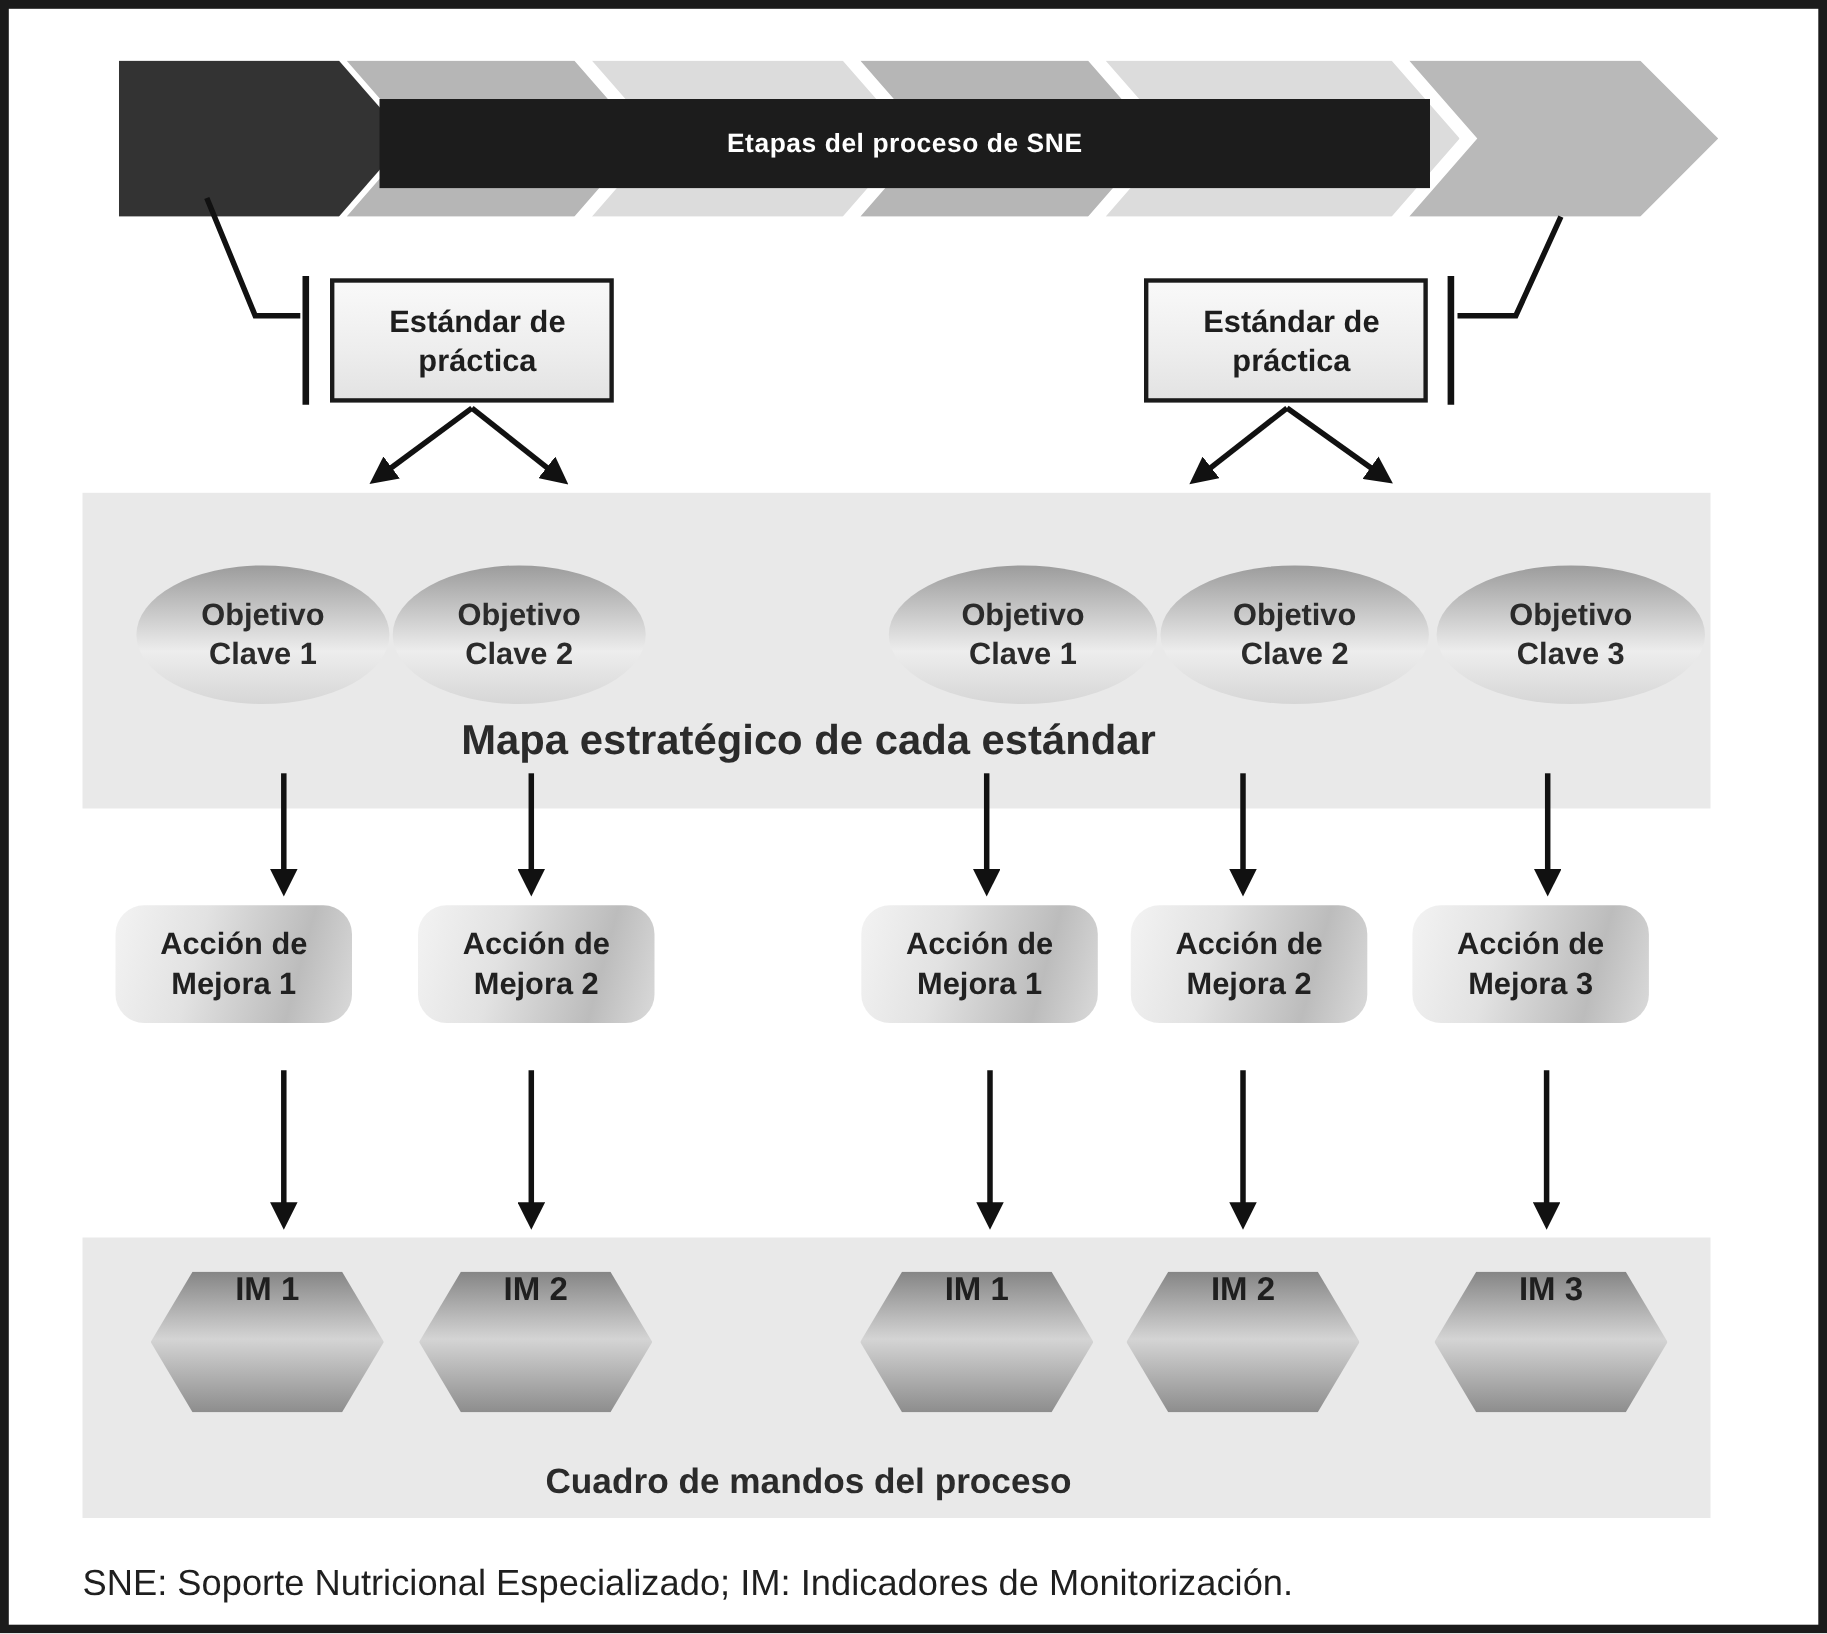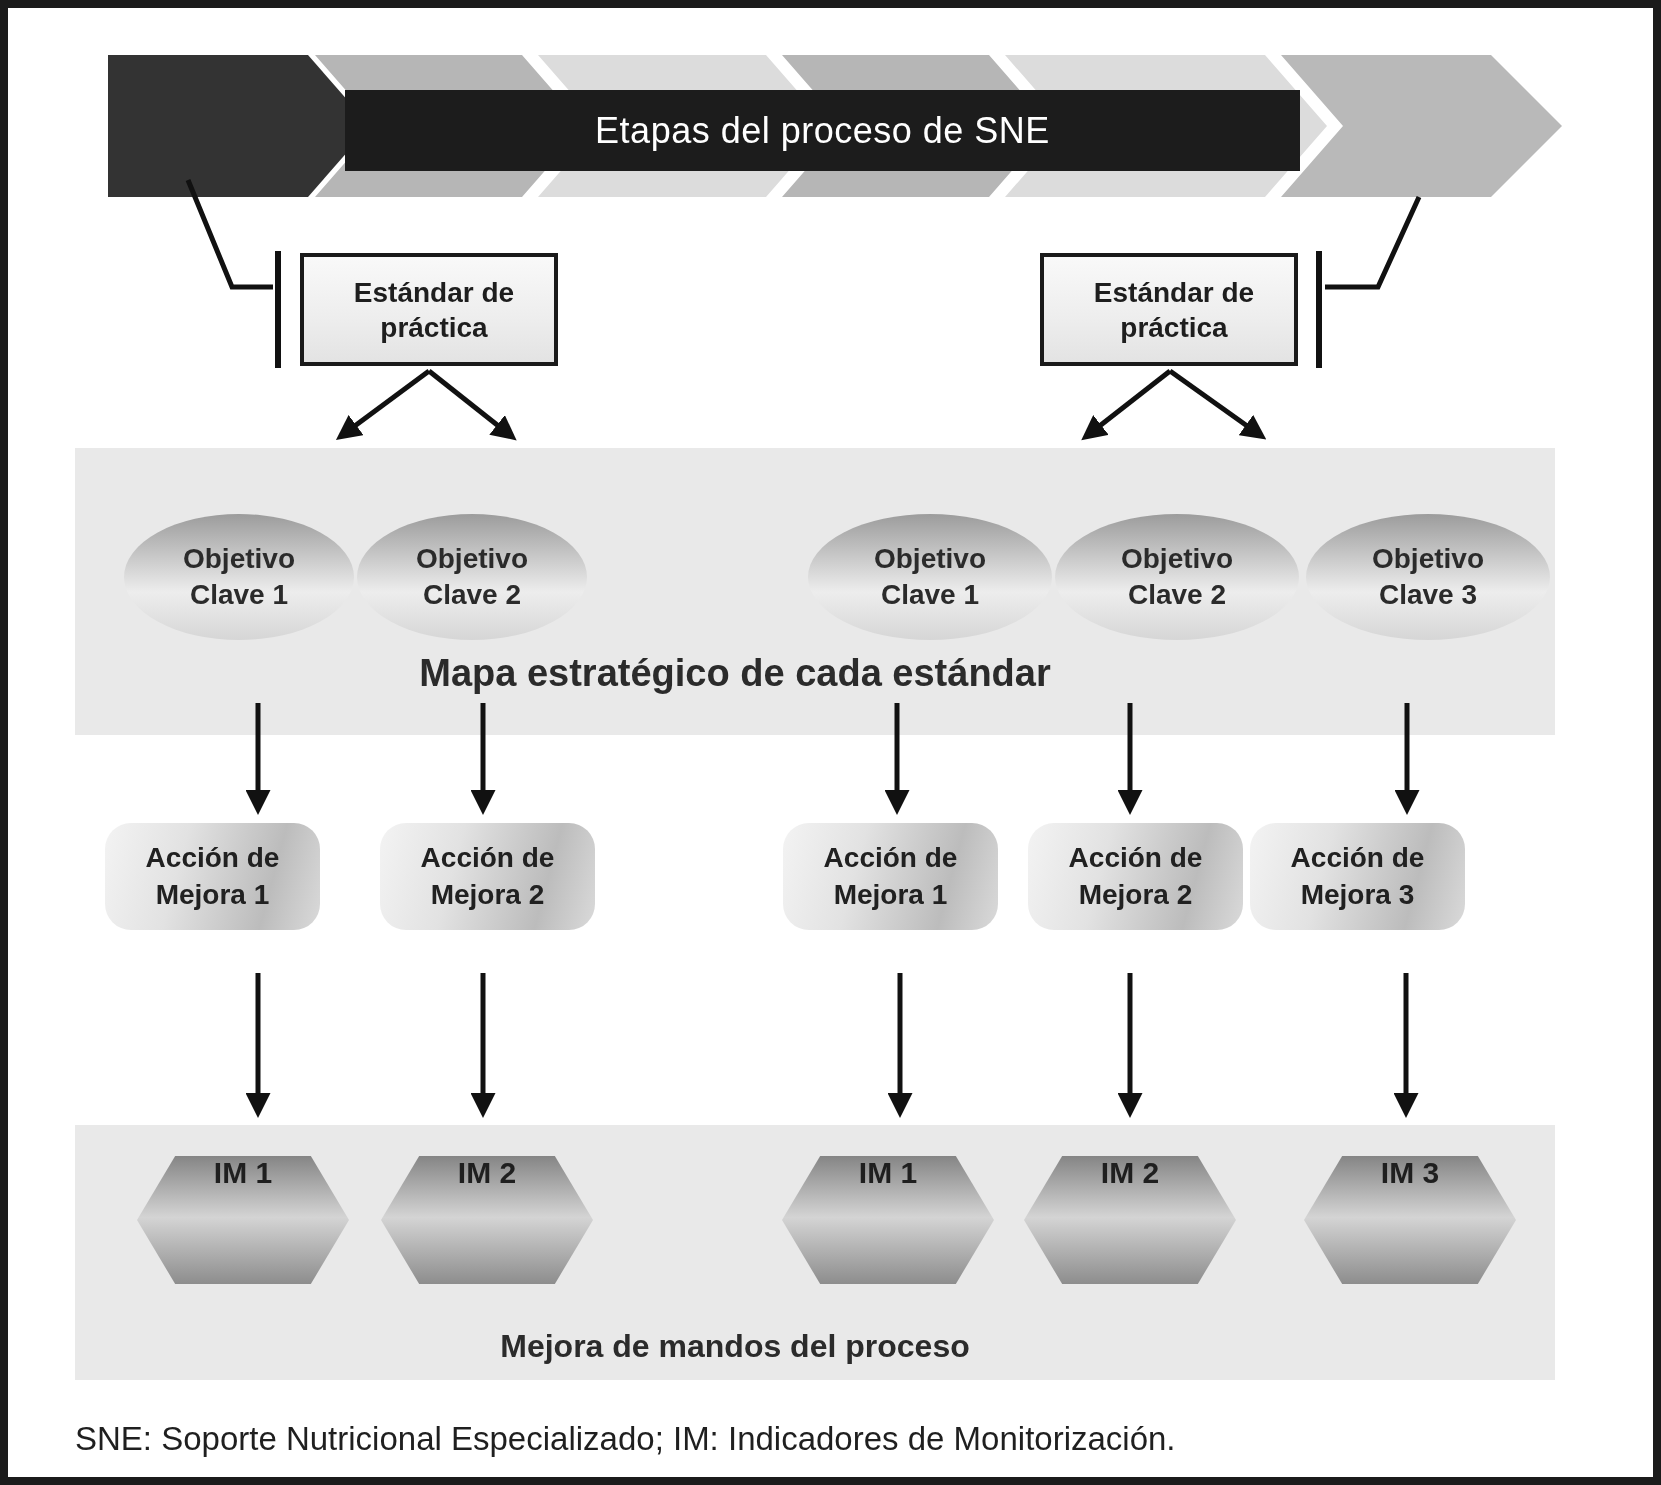--- a/index.html
+++ b/index.html
@@ -24,21 +24,21 @@
   .c1{left:108px;width:262px;background:#333333;}
   .c2{left:315px;width:269px;background:#b6b6b6;}
   .c3{left:538px;width:290px;background:#dcdcdc;}
   .c4{left:782px;width:269px;background:#b6b6b6;}
   .c5{left:1005px;width:322px;background:#dcdcdc;}
   .c6{left:1281px;width:281px;background:#b9b9b9;}
   .banner{
     position:absolute;left:345px;top:90px;width:955px;height:81px;
     background:#1c1c1c;color:#ffffff;
     display:flex;align-items:center;justify-content:center;
-    font-size:36px;font-weight:normal;z-index:2;letter-spacing:.5px;
+    font-size:24px;font-weight:bold;z-index:2;letter-spacing:.5px;
   }
   
   .std-box{
     position:absolute;top:253px;width:258px;height:113px;
     background:linear-gradient(180deg,#f9f9f9 0%,#ededed 60%,#e3e3e3 100%);
     border:4px solid #1a1a1a;box-sizing:border-box;
     display:flex;align-items:center;justify-content:center;
     z-index:2;
     padding-left:10px;
   }
@@ -73,21 +73,21 @@
     position:absolute;top:823px;width:215px;height:107px;border-radius:26px;
     background:linear-gradient(105deg,#f3f3f3 0%,#e2e2e2 35%,#bcbcbc 75%,#dadada 100%);
     display:flex;align-items:center;justify-content:center;
     z-index:1;
   }
   .action-box .txt{width:185px;text-align:center;font-size:28px;font-weight:bold;color:#212121;line-height:1.3;}
   .ac-l1{left:105px;}
   .ac-l2{left:380px;}
   .ac-r1{left:783px;}
   .ac-r2{left:1028px;}
-  .ac-r3{left:1250px;}
+  .ac-r3{left:1284px;}
   
   .hexagon{
     position:absolute;top:1156px;width:212px;height:128px;
     clip-path:polygon(18% 0,82% 0,100% 50%,82% 100%,18% 100%,0 50%);
     background:linear-gradient(180deg,#858585 0%,#d4d4d4 48%,#8d8d8d 100%);
     display:flex;align-items:flex-start;justify-content:center;
     z-index:1;
   }
   .hexagon .txt{font-size:30px;font-weight:bold;color:#1f1f1f;}
   .hx-l1{left:137px;}
@@ -172,21 +172,21 @@
   <div class="hexagon hx-r1">
     <span class="txt">IM 1</span>
   </div>
   <div class="hexagon hx-r2">
     <span class="txt">IM 2</span>
   </div>
   <div class="hexagon hx-r3">
     <span class="txt">IM 3</span>
   </div>
 
-  <div class="band-title title-dash">Mejora de mandos del proceso</div>
+  <div class="band-title title-dash">Cuadro de mandos del proceso</div>
 
   <div class="footnote">SNE: Soporte Nutricional Especializado; IM: Indicadores de Monitorización.</div>
 
   <svg class="overlay" width="1661" height="1485" viewBox="0 0 1661 1485">
     <defs>
       <marker id="ah" viewBox="0 0 10 10" refX="2" refY="5" markerWidth="5" markerHeight="5" orient="auto" markerUnits="strokeWidth">
         <path d="M0,0 L10,5 L0,10 z" fill="#111111"></path>
       </marker>
     </defs>
 

